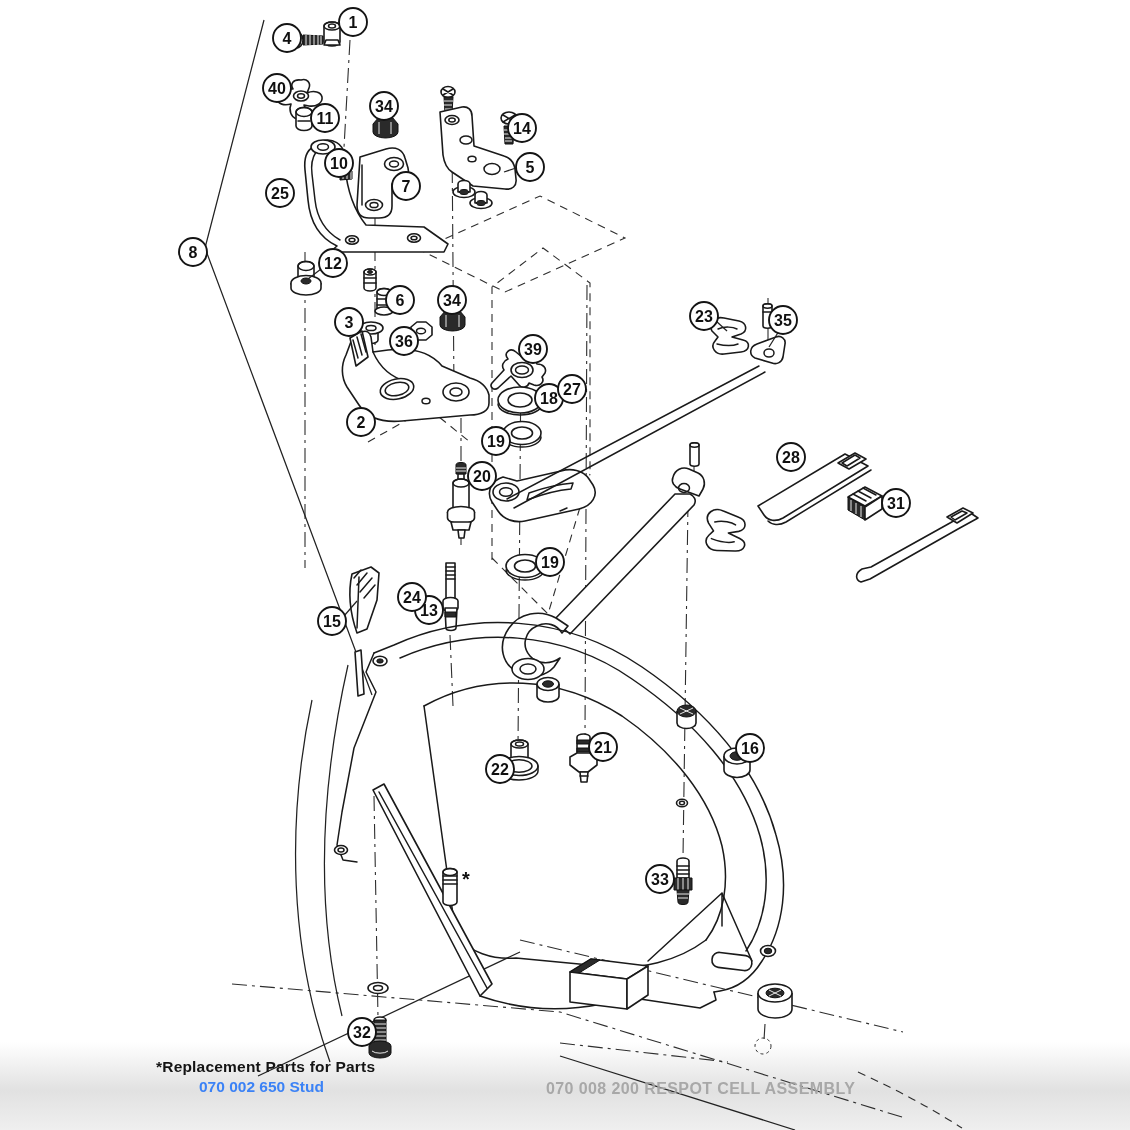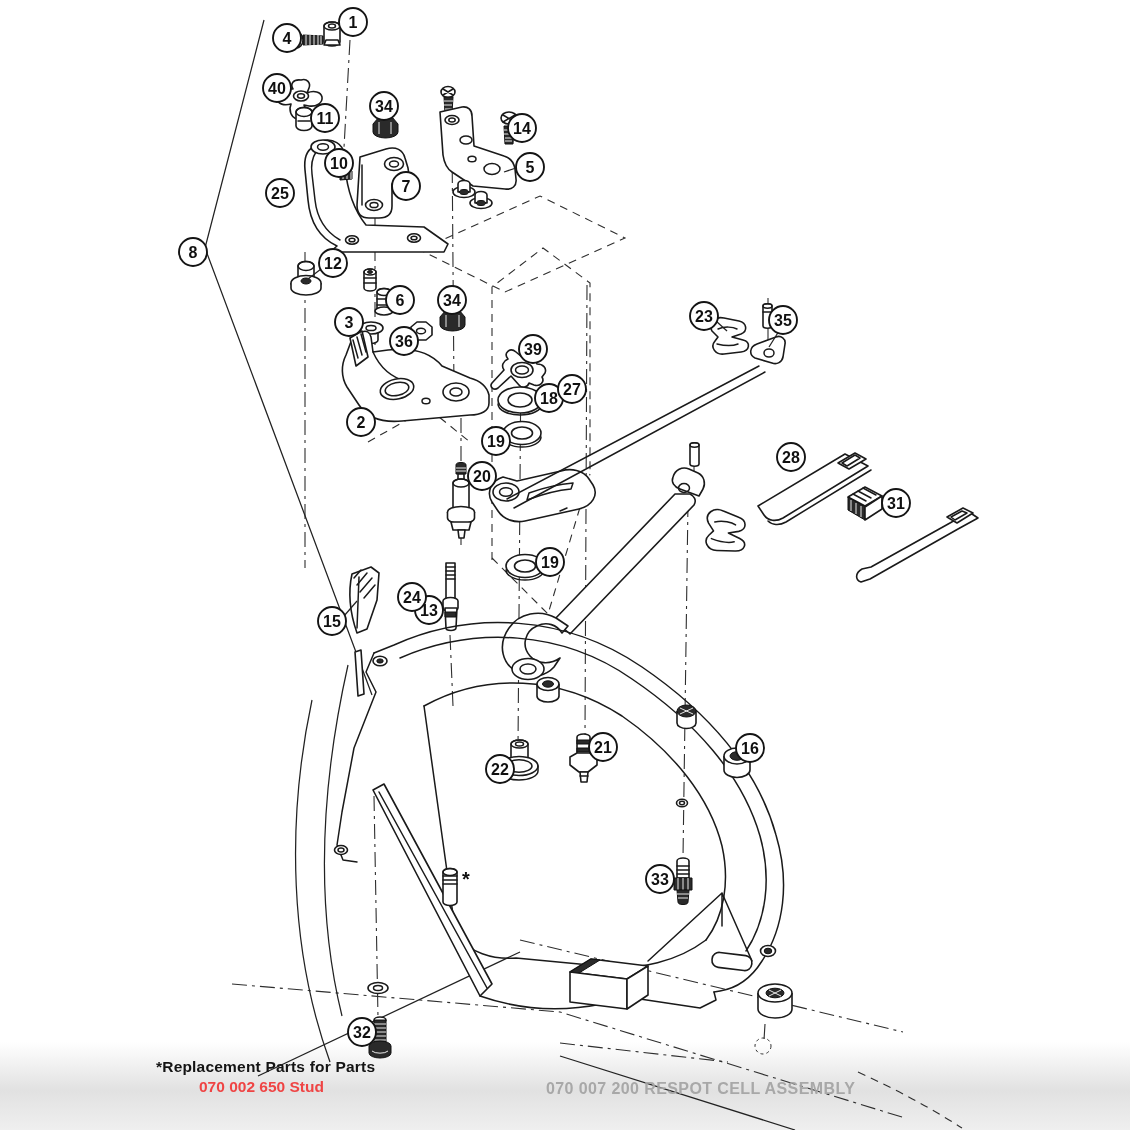--- a/index.html
+++ b/index.html
@@ -17,21 +17,21 @@
   .dk{fill:#2a2a2a;stroke:#111;stroke-width:1;}
   .wl{fill:none;stroke:#fff;stroke-width:.9;}
   .lnd{fill:none;stroke:#333;stroke-width:1;stroke-dasharray:3 3;}
   .co-c{fill:#fff;stroke:#141414;stroke-width:1.9;}
   .co-t{font:bold 16px "Liberation Sans",sans-serif;text-anchor:middle;fill:#101010;}
   .marker-t{font:bold 20px "Liberation Sans",sans-serif;fill:#101010;}
   
   .fn1{position:absolute;left:156px;top:1058px;z-index:3;
        font:bold 15.5px "Liberation Sans",sans-serif;color:#141414;letter-spacing:.2px;}
   .fn2{position:absolute;left:199px;top:1078px;z-index:3;
-       font:bold 15.5px "Liberation Sans",sans-serif;color:#ef4444;}
+       font:bold 15.5px "Liberation Sans",sans-serif;color:#3b82f6;}
   .cap{position:absolute;left:546px;top:1080px;z-index:3;
        font:bold 16px "Liberation Sans",sans-serif;color:#a5a5a5;letter-spacing:.4px;opacity:.95;}
 </style>
 </head>
 <body>
 
 <div class="stage">
   <div class="floor"></div>
 
   <svg class="art" width="1130" height="1130" viewBox="0 0 1130 1130">
@@ -566,14 +566,14 @@
         <g>
           <circle cx="277" cy="88" r="14" class="co-c"></circle>
           <text x="277" y="93.5" class="co-t">40</text>
         </g>
         <text x="462" y="886" class="marker-t">*</text>
       </g>
   </svg>
 
   <div class="fn1">*Replacement Parts for Parts</div>
   <div class="fn2">070 002 650 Stud</div>
-  <div class="cap">070 007 200 RESPOT CELL ASSEMBLY</div>
+  <div class="cap">070 008 200 RESPOT CELL ASSEMBLY</div>
 </div>
 
 </body></html>

